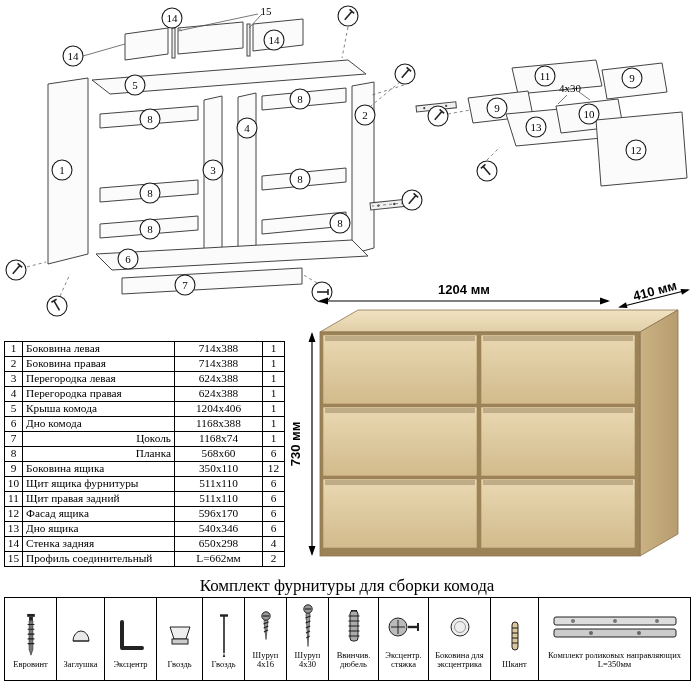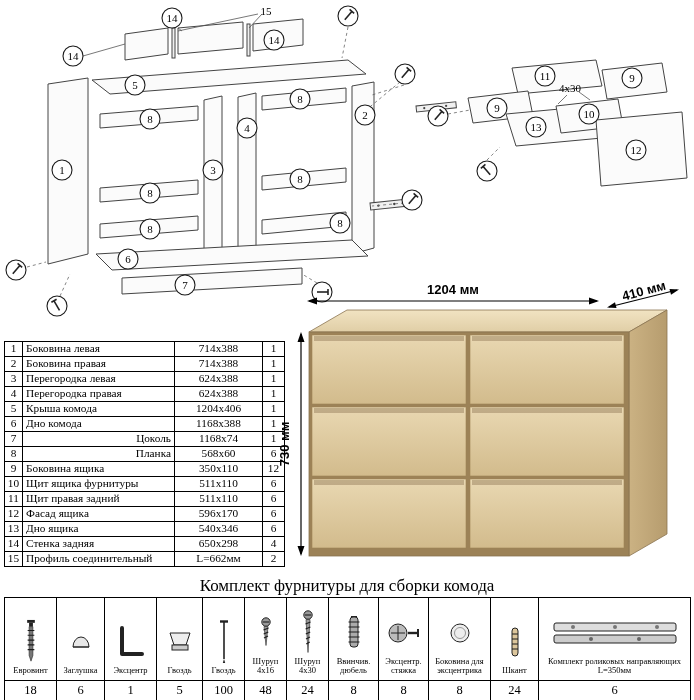--- a/index.html
+++ b/index.html
@@ -17,31 +17,31 @@
   .leader{stroke:#555;stroke-width:.8;fill:none;}
   .dashed{stroke:#666;stroke-width:.8;fill:none;stroke-dasharray:3 3;}
   .mini{stroke:#222;stroke-width:1.6;}
 
   
   #parts-table{position:absolute;left:4px;top:341px;border-collapse:collapse;background:#fff;}
   #parts-table td{border:1px solid #000;font-size:11.3px;line-height:13.6px;padding:0 3px;white-space:nowrap;height:14px;}
   #parts-table td.c{text-align:center;padding:0 1px;}
 
   
-  #dresser-wrap{position:absolute;left:277px;top:283px;width:406px;height:292px;}
+  #dresser-wrap{position:absolute;left:288px;top:283px;width:406px;height:292px;}
   .dim-label{font:bold 13px "Liberation Sans", sans-serif;fill:#000;}
   .dim-line{stroke:#000;stroke-width:1.2;}
 
   
   #kit-title{position:absolute;left:0;top:576px;width:694px;text-align:center;font-size:17px;}
   #hw-table{position:absolute;left:4px;top:597px;width:686px;border-collapse:collapse;table-layout:fixed;background:#fff;}
   #hw-table td{border:1px solid #000;text-align:center;vertical-align:bottom;padding:1px;overflow:hidden;}
   .hw-cell{height:80px;}
   .hw-icon{height:48px;display:flex;align-items:center;justify-content:center;}
-  .hw-name{font-size:8.5px;line-height:1.08;padding-bottom:4px;}
+  .hw-name{font-size:8.5px;line-height:1.08;padding-bottom:10px;}
   .hw-qty{font-size:12.5px;height:17px;vertical-align:middle !important;}
   .ic{stroke:#1d1d1d;fill:none;stroke-width:1.2;}
 </style>
 </head>
 <body>
 
 <svg id="exploded-svg" width="694" height="334" viewBox="0 0 694 334">
 
   <g>
 
@@ -563,28 +563,14 @@
               <circle cx="22" cy="9" r="2" fill="#777"></circle>
               <circle cx="64" cy="9" r="2" fill="#777"></circle>
               <circle cx="106" cy="9" r="2" fill="#777"></circle>
               <circle cx="40" cy="21" r="2" fill="#666"></circle>
               <circle cx="88" cy="21" r="2" fill="#666"></circle>
             </svg>
           </div>
       <div class="hw-name">Комплект роликовых направляющих L=350мм</div>
     </td>
   </tr>
-  <tr>
-    <td class="hw-qty">18</td>
-    <td class="hw-qty">6</td>
-    <td class="hw-qty">1</td>
-    <td class="hw-qty">5</td>
-    <td class="hw-qty">100</td>
-    <td class="hw-qty">48</td>
-    <td class="hw-qty">24</td>
-    <td class="hw-qty">8</td>
-    <td class="hw-qty">8</td>
-    <td class="hw-qty">8</td>
-    <td class="hw-qty">24</td>
-    <td class="hw-qty">6</td>
-  </tr>
   </tbody>
 </table>
 
 </body></html>

